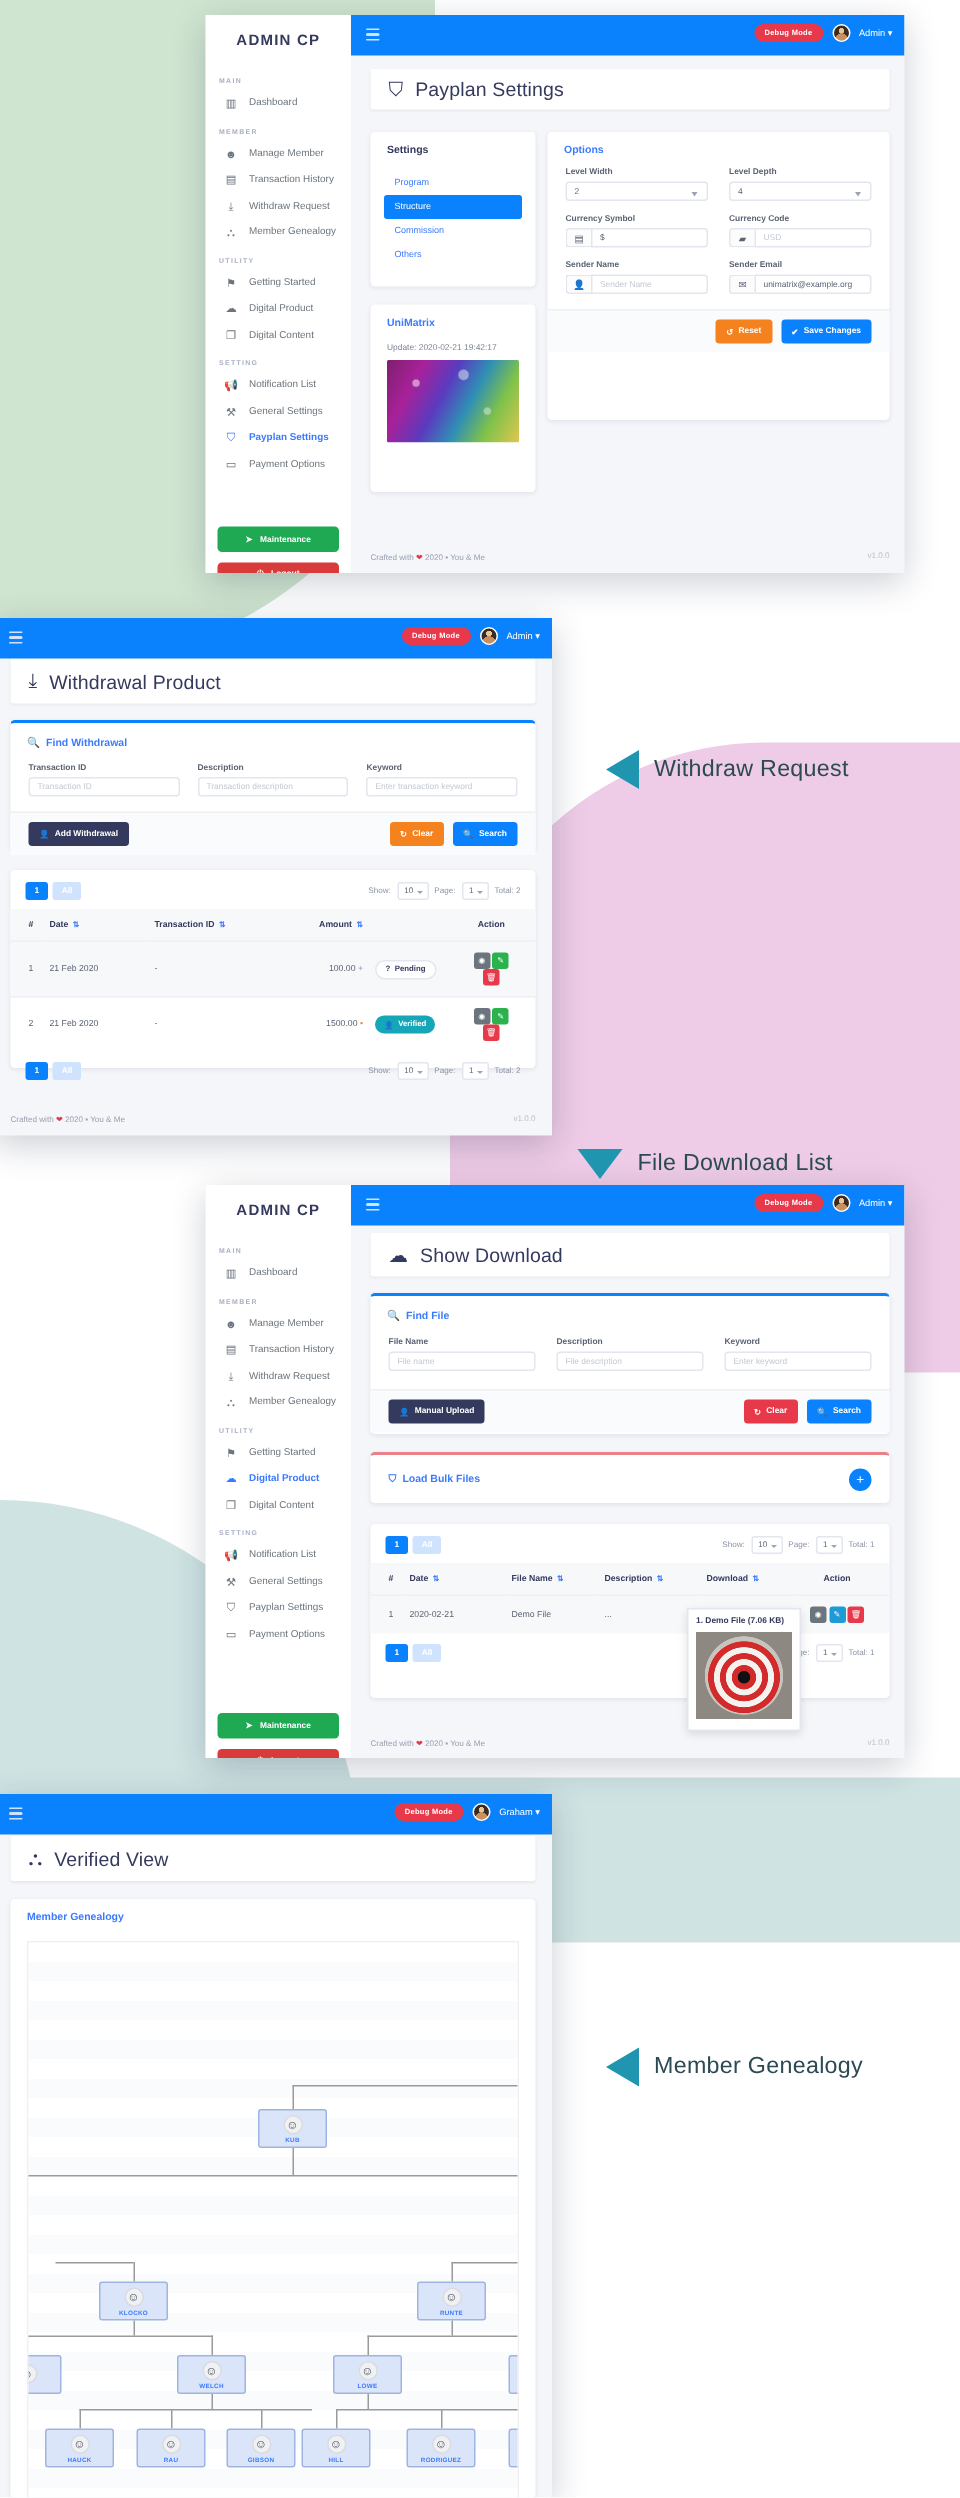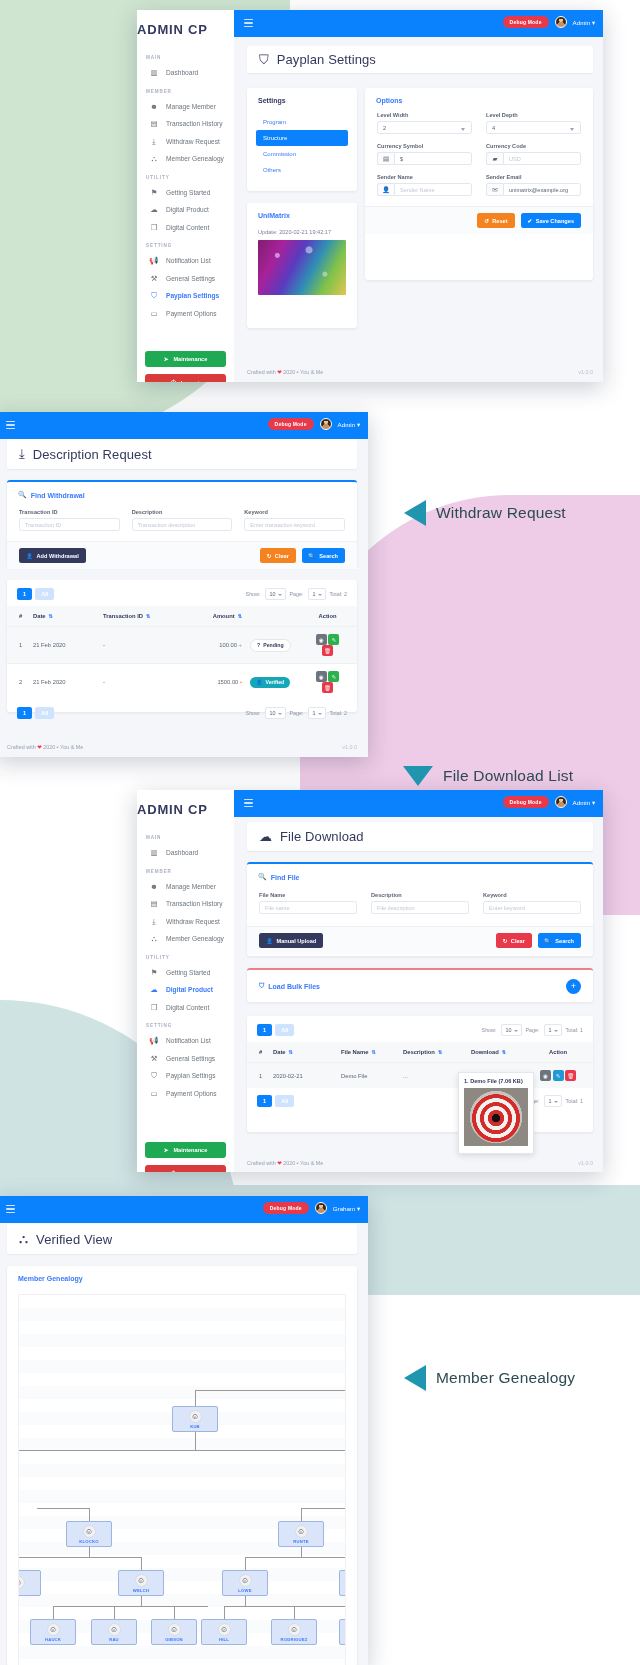--- a/index.html
+++ b/index.html
@@ -49,21 +49,21 @@
   
   .win {
     position: absolute; z-index: 10; background: #f4f6f9;
     box-shadow: 0 6px 22px rgba(20,30,60,.22);
     overflow: hidden;
   }
 
   
   .sb { position:absolute; left:0; top:0; bottom:0; width:97px; background:#fff; }
   .sb-brand {
-    text-align:left; font-size:13px; font-weight:bold; letter-spacing:.8px;
+    text-align:center; font-size:10px; font-weight:bold; letter-spacing:.8px;
     color:#34395e; padding:12px 0 11px;
   }
   .sb-head {
     font-size:4.6px; letter-spacing:.9px; color:#a9b0c4; padding:7px 0 4px 9px;
     text-transform:uppercase; font-weight:bold;
   }
   .sb-item { display:flex; align-items:center; gap:7px; padding:5px 0 5px 12px; }
   .sb-ic { width:10px; font-size:7.5px; color:#6c757d; text-align:center; line-height:1; }
   .sb-tx { font-size:6.6px; color:#6c757d; white-space:nowrap; }
   .sb-item.active .sb-tx { color:#3a7afe; font-weight:bold; }
@@ -376,21 +376,21 @@
         </div>
       <div class="right">
         <span class="badge-debug">Debug Mode</span>
         <span class="avatar"></span>
         <span class="uname"><span>Admin</span> <span>▾</span></span>
       </div>
     </div>
 
     <div class="titlebar" style="left:11px; top:27px; right:11px; height:30px; padding:0 12px;">
       <span class="tic">⤓</span>
-      <span class="ttx">Description Request</span>
+      <span class="ttx">Withdrawal Product</span>
     </div>
 
     <div class="card card-top-blue" style="position:absolute; left:11px; top:68px; right:11px; height:87px;">
       <div class="card-hd">
         <span>🔍</span>
         <span>Find Withdrawal</span>
       </div>
       <div style="padding:4px 12px 10px; display:grid; grid-template-columns:1fr 1fr 1fr; gap:12px;">
         <div>
           <div class="fg-label">Transaction ID</div>
@@ -504,21 +504,21 @@
       </span>
       <span class="ver">v1.0.0</span>
     </div>
   </div>
 
   <div class="callout" style="left:404px; top:500px;">
     <span class="tri-left"></span>
     <span class="label">Withdraw Request</span>
   </div>
 
-  <div class="callout" style="left:403px; top:766px;">
+  <div class="callout" style="left:385px; top:766px;">
     <span class="tri-down"></span>
     <span class="label">File Download List</span>
   </div>
 
   <div class="win" style="left:137px; top:790px; width:466px; height:382px;">
     <div class="sb">
       <div class="sb-brand">ADMIN CP</div>
 
       <div class="sb-head">MAIN</div>
       <div class="sb-item">
@@ -596,21 +596,21 @@
         </div>
       <div class="right">
         <span class="badge-debug">Debug Mode</span>
         <span class="avatar"></span>
         <span class="uname"><span>Admin</span> <span>▾</span></span>
       </div>
     </div>
 
     <div class="titlebar" style="left:110px; top:32px; right:10px; height:29px; padding:0 12px;">
       <span class="tic">☁</span>
-      <span class="ttx">File Download</span>
+      <span class="ttx">Show Download</span>
     </div>
 
     <div class="card card-top-blue" style="position:absolute; left:110px; top:72px; right:10px; height:94px;">
       <div class="card-hd">
         <span>🔍</span>
         <span>Find File</span>
       </div>
       <div style="padding:5px 12px 12px; display:grid; grid-template-columns:1fr 1fr 1fr; gap:14px;">
         <div>
           <div class="fg-label">File Name</div>

